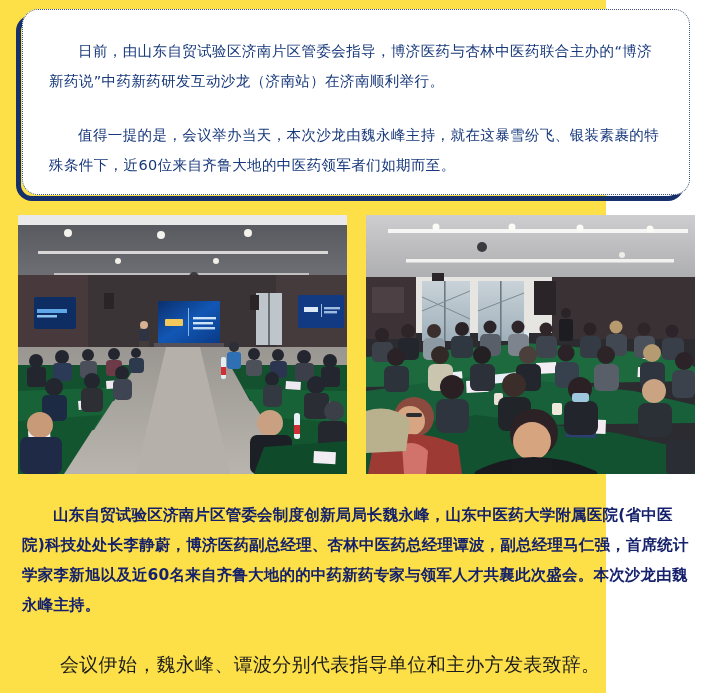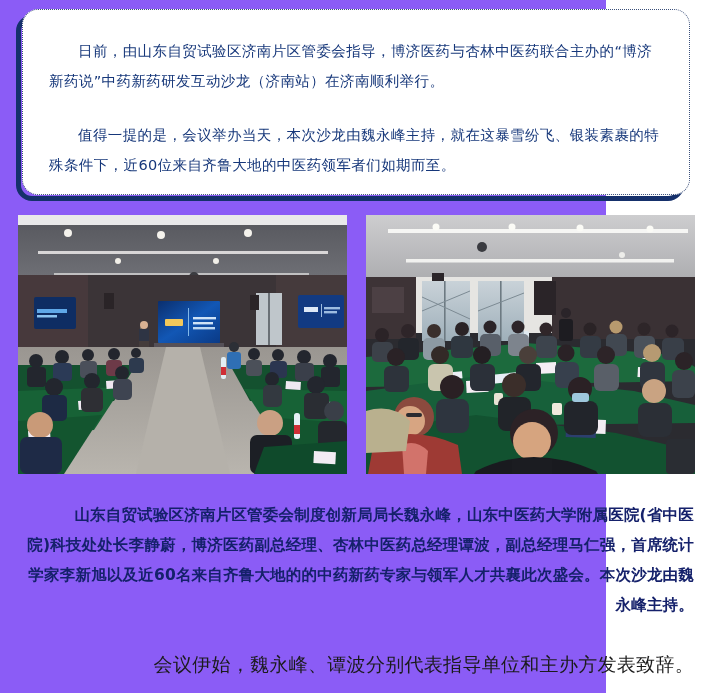--- a/index.html
+++ b/index.html
@@ -12,21 +12,21 @@
     height: 693px;
     font-family: "Liberation Sans", "DejaVu Sans", sans-serif;
     overflow: hidden;
     position: relative;
   }
 
   .page {
     width: 606px;
     height: 693px;
     position: relative;
-    background: #8b5cf6;
+    background: #fde047;
   }
 
   
   .callout-wrap {
     position: absolute;
     left: 22px;
     top: 9px;
     width: 668px;
     height: 186px;
   }
@@ -84,21 +84,20 @@
     background: #2b2b30;
   }
   .photo svg { display: block; }
 
   
   .body-text {
     position: absolute;
     left: 22px;
     top: 500px;
     width: 672px;
-    text-align: right;
   }
   .para-bold {
     margin: 0;
     color: #15216b;
     font-weight: bold;
     font-size: 15.5px;
     line-height: 30px;
     letter-spacing: 0.2px;
     text-indent: 2em;
     font-family: "DejaVu Sans", "Liberation Sans", sans-serif;

